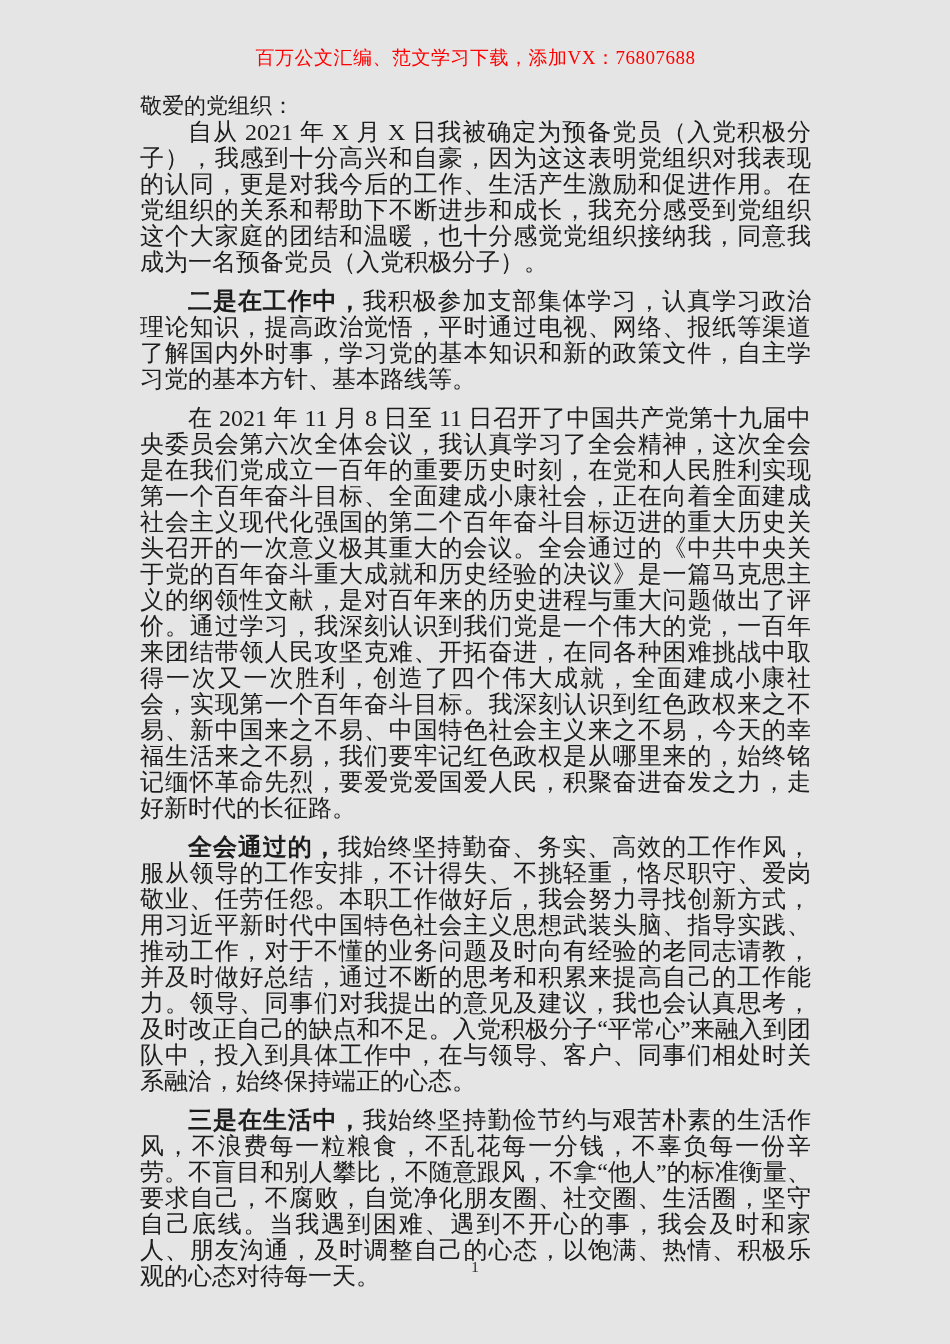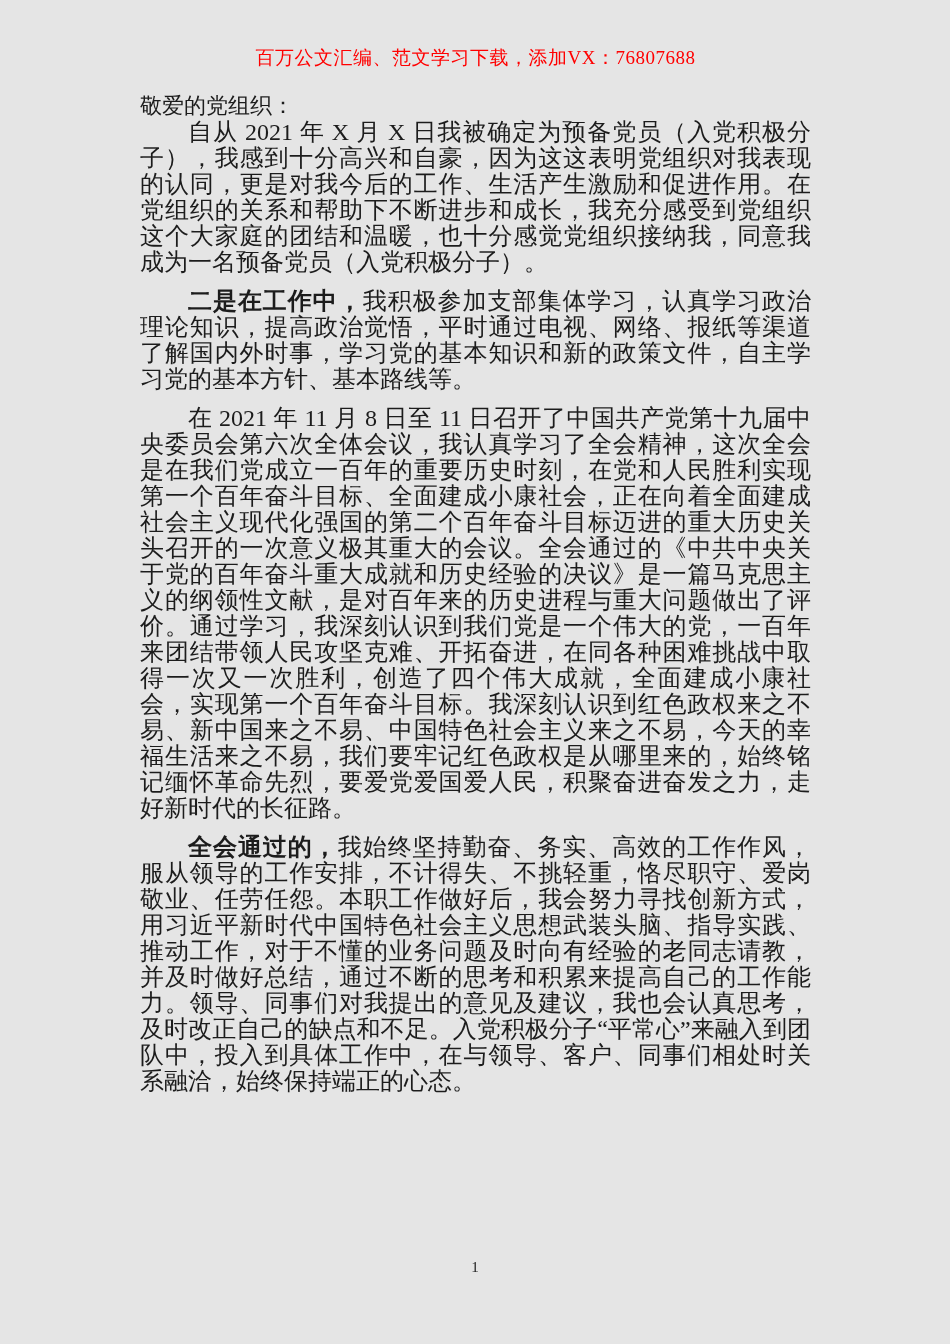--- a/index.html
+++ b/index.html
@@ -63,16 +63,17 @@
 
   <p class="para"><span class="lead"></span><span>自从 2021 年 X 月 X 日我被确定为预备党员（入党积极分子），我感到十分高兴和自豪，因为这这表明党组织对我表现的认同，更是对我今后的工作、生活产生激励和促进作用。在党组织的关系和帮助下不断进步和成长，我充分感受到党组织这个大家庭的团结和温暖，也十分感觉党组织接纳我，同意我成为一名预备党员（入党积极分子）。</span></p>
 
 
   <p class="para"><span class="lead">二是在工作中，</span><span>我积极参加支部集体学习，认真学习政治理论知识，提高政治觉悟，平时通过电视、网络、报纸等渠道了解国内外时事，学习党的基本知识和新的政策文件，自主学习党的基本方针、基本路线等。</span></p>
 
   <p class="para"><span class="lead"></span><span>在 2021 年 11 月 8 日至 11 日召开了中国共产党第十九届中央委员会第六次全体会议，我认真学习了全会精神，这次全会是在我们党成立一百年的重要历史时刻，在党和人民胜利实现第一个百年奋斗目标、全面建成小康社会，正在向着全面建成社会主义现代化强国的第二个百年奋斗目标迈进的重大历史关头召开的一次意义极其重大的会议。全会通过的《中共中央关于党的百年奋斗重大成就和历史经验的决议》是一篇马克思主义的纲领性文献，是对百年来的历史进程与重大问题做出了评价。通过学习，我深刻认识到我们党是一个伟大的党，一百年来团结带领人民攻坚克难、开拓奋进，在同各种困难挑战中取得一次又一次胜利，创造了四个伟大成就，全面建成小康社会，实现第一个百年奋斗目标。我深刻认识到红色政权来之不易、新中国来之不易、中国特色社会主义来之不易，今天的幸福生活来之不易，我们要牢记红色政权是从哪里来的，始终铭记缅怀革命先烈，要爱党爱国爱人民，积聚奋进奋发之力，走好新时代的长征路。</span></p>
 
   <p class="para"><span class="lead">全会通过的，</span><span>我始终坚持勤奋、务实、高效的工作作风，服从领导的工作安排，不计得失、不挑轻重，恪尽职守、爱岗敬业、任劳任怨。本职工作做好后，我会努力寻找创新方式，用习近平新时代中国特色社会主义思想武装头脑、指导实践、推动工作，对于不懂的业务问题及时向有经验的老同志请教，并及时做好总结，通过不断的思考和积累来提高自己的工作能力。领导、同事们对我提出的意见及建议，我也会认真思考，及时改正自己的缺点和不足。入党积极分子“平常心”来融入到团队中，投入到具体工作中，在与领导、客户、同事们相处时关系融洽，始终保持端正的心态。</span></p>
 
+  <p class="para"><span class="lead">三是在生活中，</span><span>我始终坚持勤俭节约与艰苦朴素的生活作风，不浪费每一粒粮食，不乱花每一分钱，不辜负每一份辛劳。不盲目和别人攀比，不随意跟风，不拿“他人”的标准衡量、要求自己，不腐败，自觉净化朋友圈、社交圈、生活圈，坚守自己底线。当我遇到困难、遇到不开心的事，我会及时和家人、朋友沟通，及时调整自己的心态，以饱满、热情、积极乐观的心态对待每一天。</span></p>
 
   <div class="page-footer">1</div>
 
 </div>
 
 </body></html>

